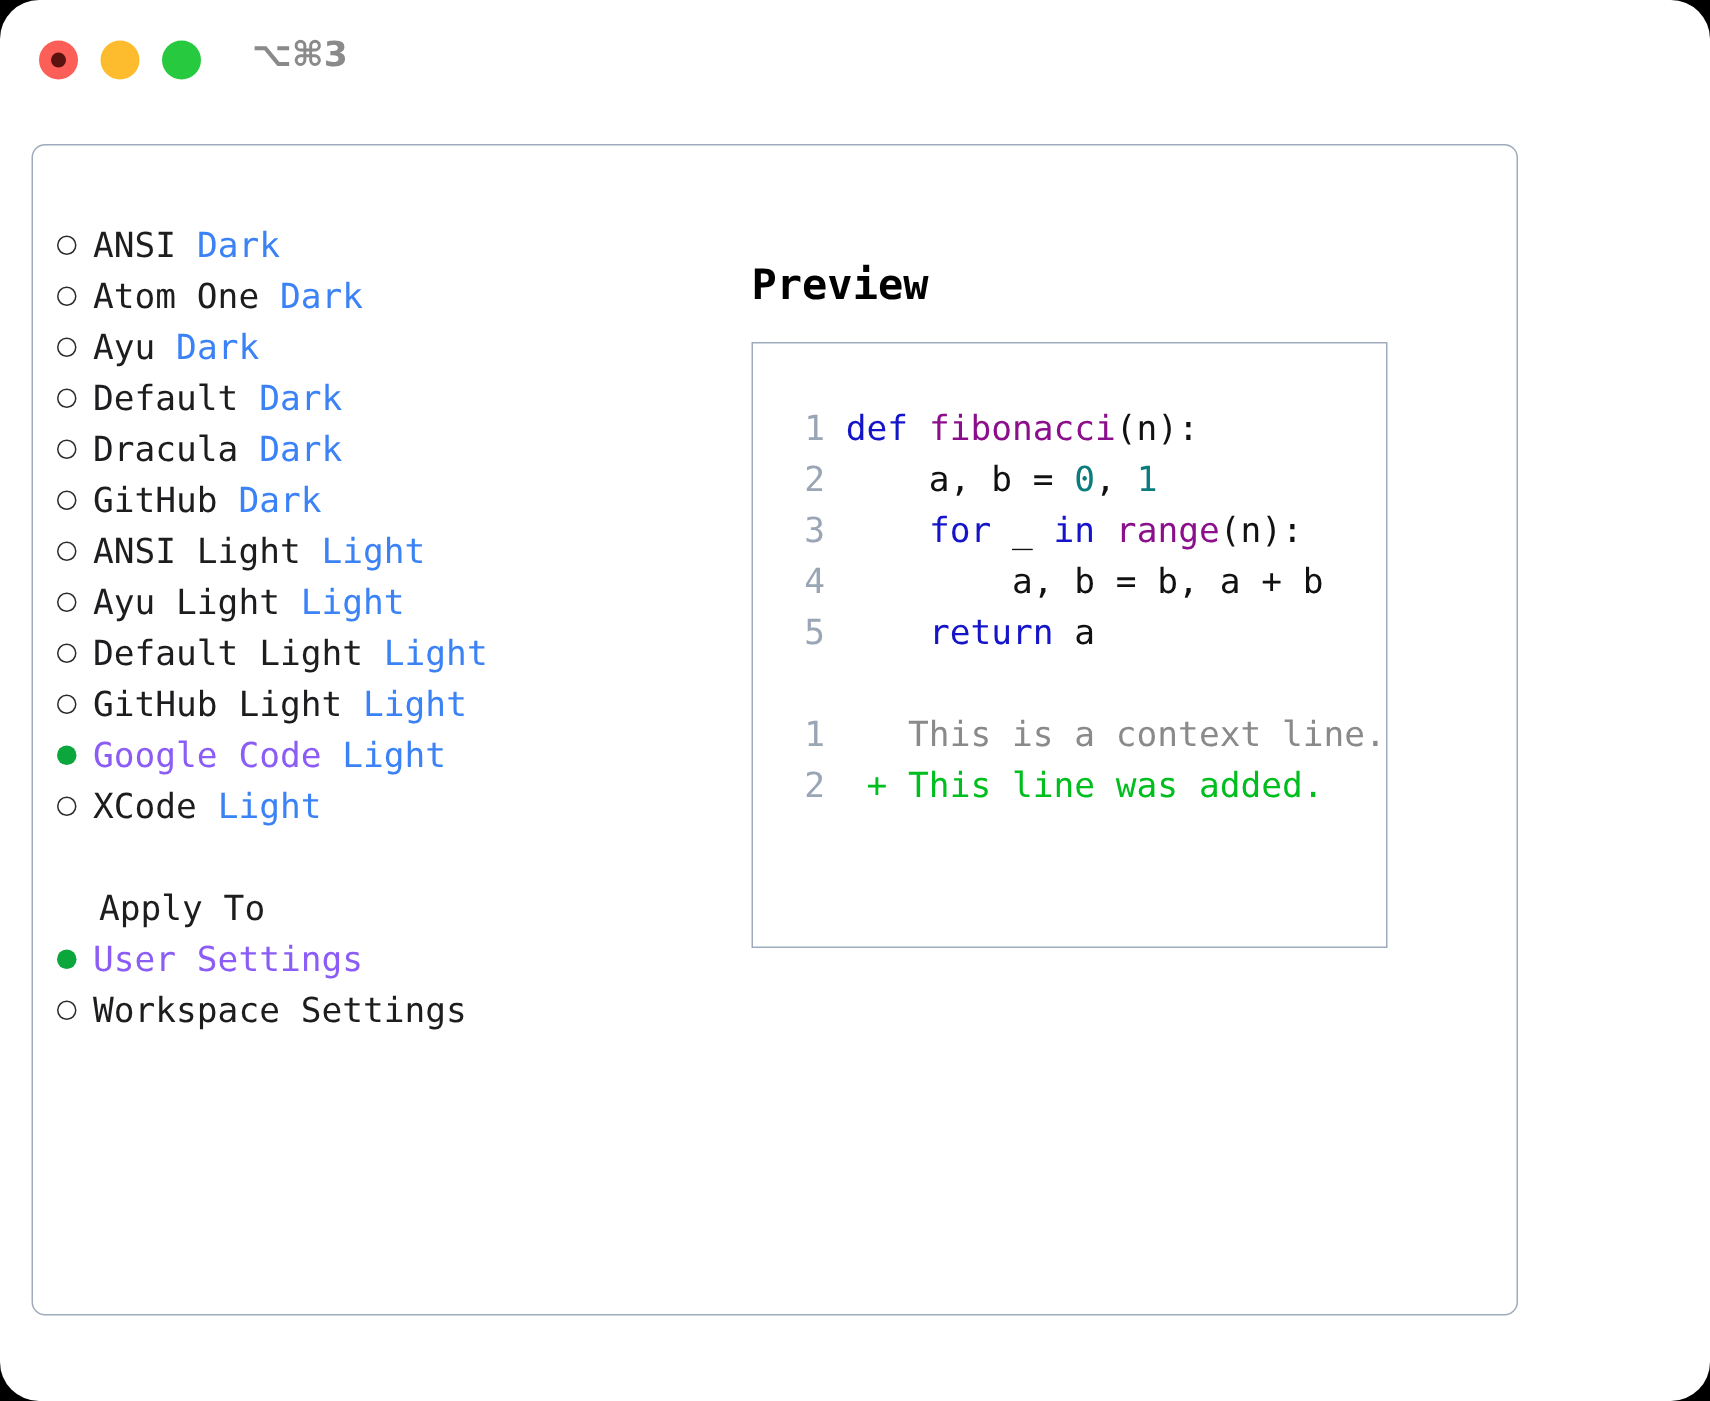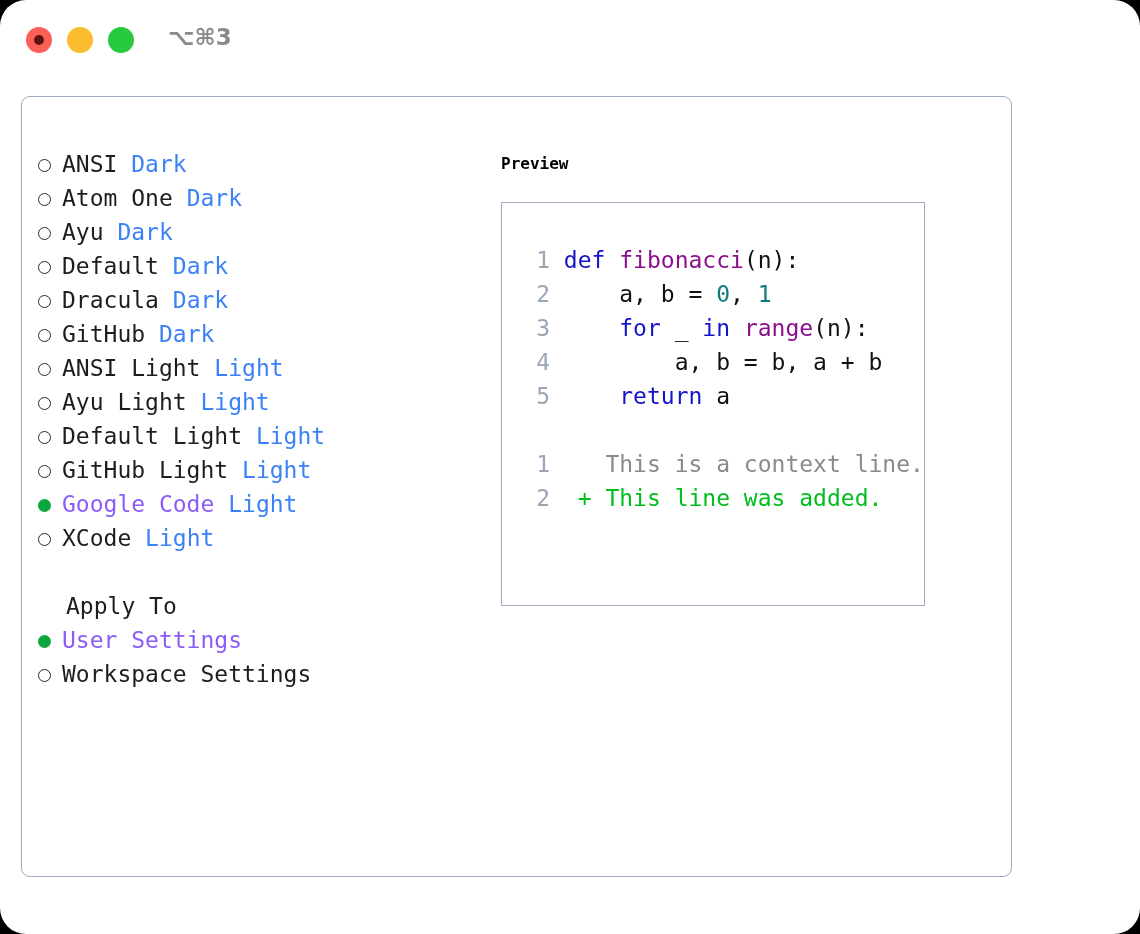--- a/index.html
+++ b/index.html
@@ -143,25 +143,26 @@
   }
 
   
   .right-col {
     position: absolute;
     left: 479px;
     top: 50px;
     width: 490px;
   }
   .preview-title {
-    font-size: 16px;
+    font-size: 28px;
     font-weight: 700;
     color: #000000;
     line-height: 34px;
     height: 34px;
+    margin-top: 26px;
   }
   .code-panel {
     margin-top: 21px;
     width: 424px;
     height: 404px;
     border: 1.6px solid #9eabbd;
     box-sizing: border-box;
     background: #ffffff;
     padding: 40px 0 0 22px;
   }

